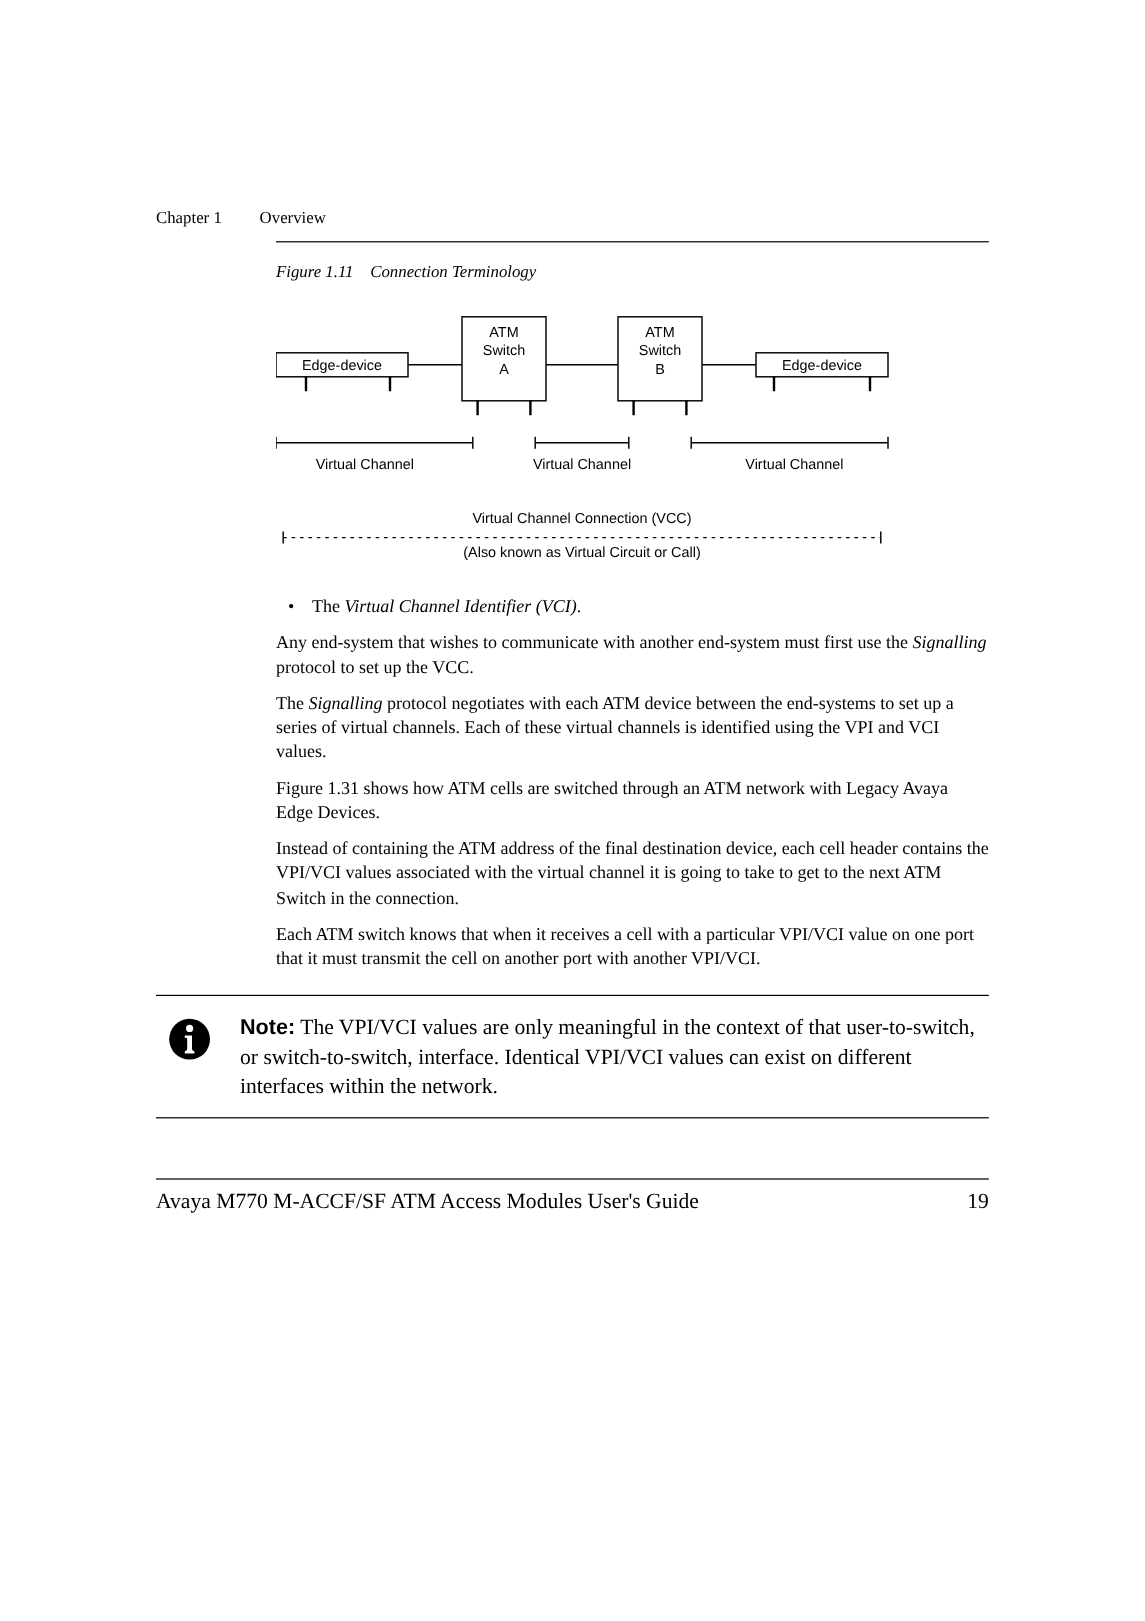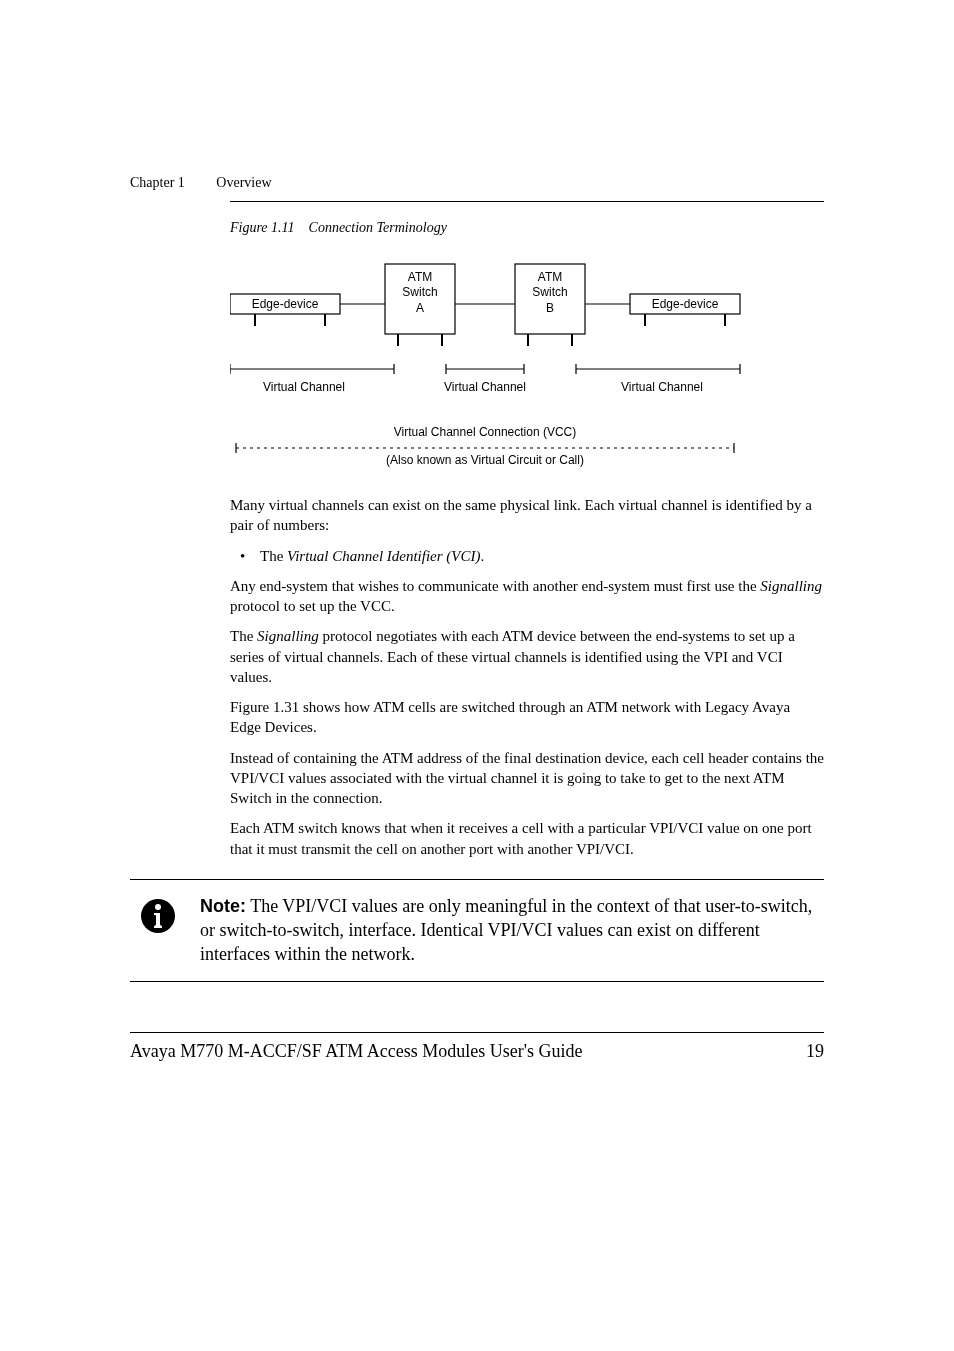--- a/index.html
+++ b/index.html
@@ -166,21 +166,20 @@
 
       <text x="255" y="190" text-anchor="middle" font-size="12">Virtual Channel Connection (VCC)</text>
       <line x1="6" y1="197" x2="6" y2="207" stroke="#000" stroke-width="1.2"></line>
       <line x1="6" y1="202" x2="504" y2="202" stroke="#000" stroke-width="1.2" stroke-dasharray="3,4"></line>
       <line x1="504" y1="197" x2="504" y2="207" stroke="#000" stroke-width="1.2"></line>
       <text x="255" y="218" text-anchor="middle" font-size="12">(Also known as Virtual Circuit or Call)</text>
     </svg>
   </div>
 
   <div class="body-indent">
-    <p>Many virtual channels can exist on the same physical link. Each virtual channel is identified by a pair of numbers:</p>
     <ul class="bullets">
       <li><span>The </span><span class="italic">Virtual Channel Identifier (VCI)</span><span>.</span></li>
     </ul>
     <p><span>Any end-system that wishes to communicate with another end-system must first use the </span><span class="italic">Signalling</span><span> protocol to set up the VCC.</span></p>
     <p><span>The </span><span class="italic">Signalling</span><span> protocol negotiates with each ATM device between the end-systems to set up a series of virtual channels. Each of these virtual channels is identified using the VPI and VCI values.</span></p>
     <p>Figure 1.31 shows how ATM cells are switched through an ATM network with Legacy Avaya Edge Devices.</p>
     <p>Instead of containing the ATM address of the final destination device, each cell header contains the VPI/VCI values associated with the virtual channel it is going to take to get to the next ATM Switch in the connection.</p>
     <p>Each ATM switch knows that when it receives a cell with a particular VPI/VCI value on one port that it must transmit the cell on another port with another VPI/VCI.</p>
   </div>
 

